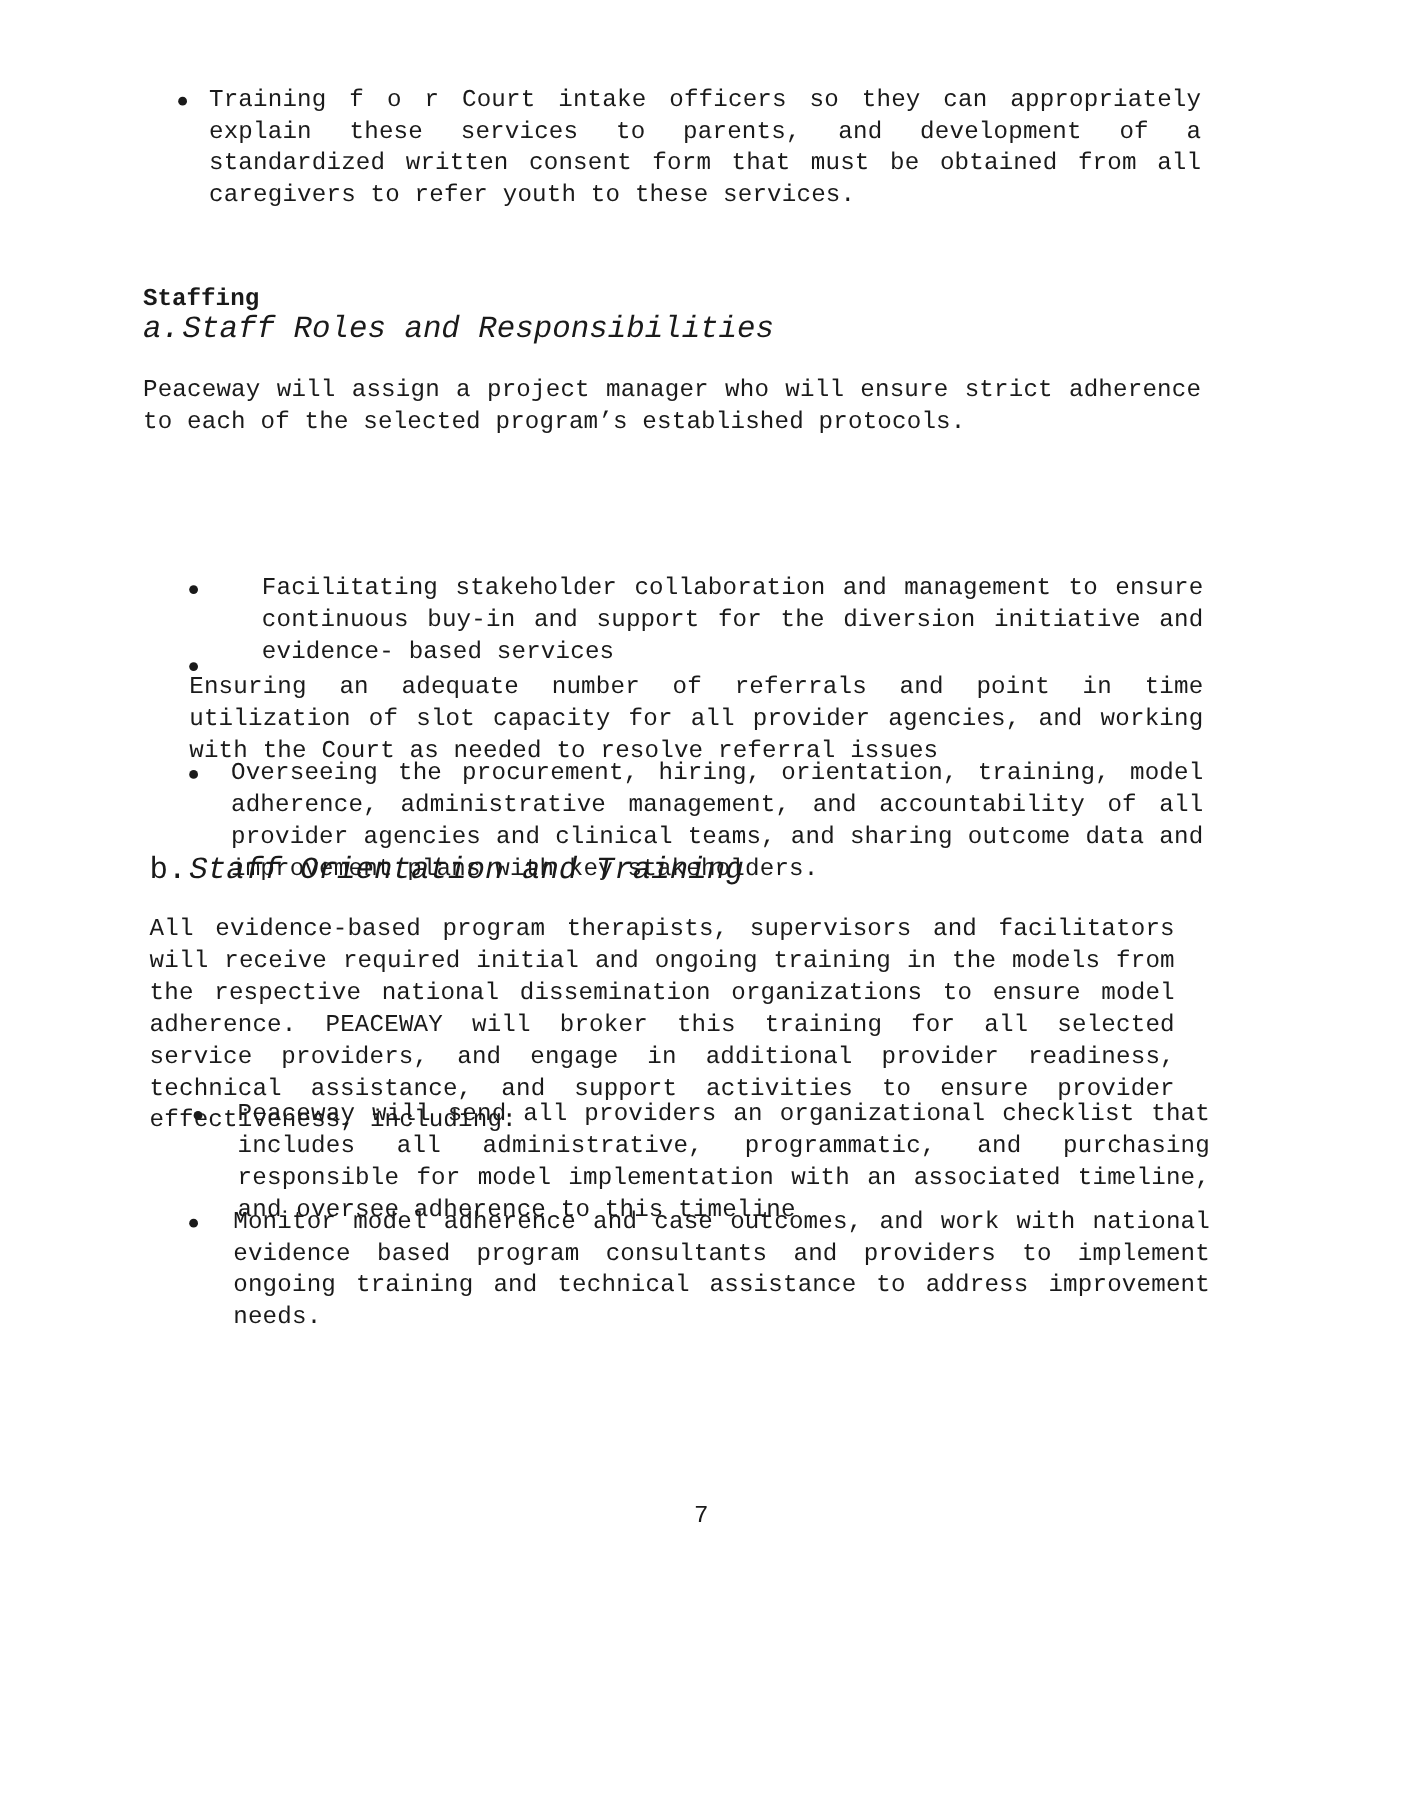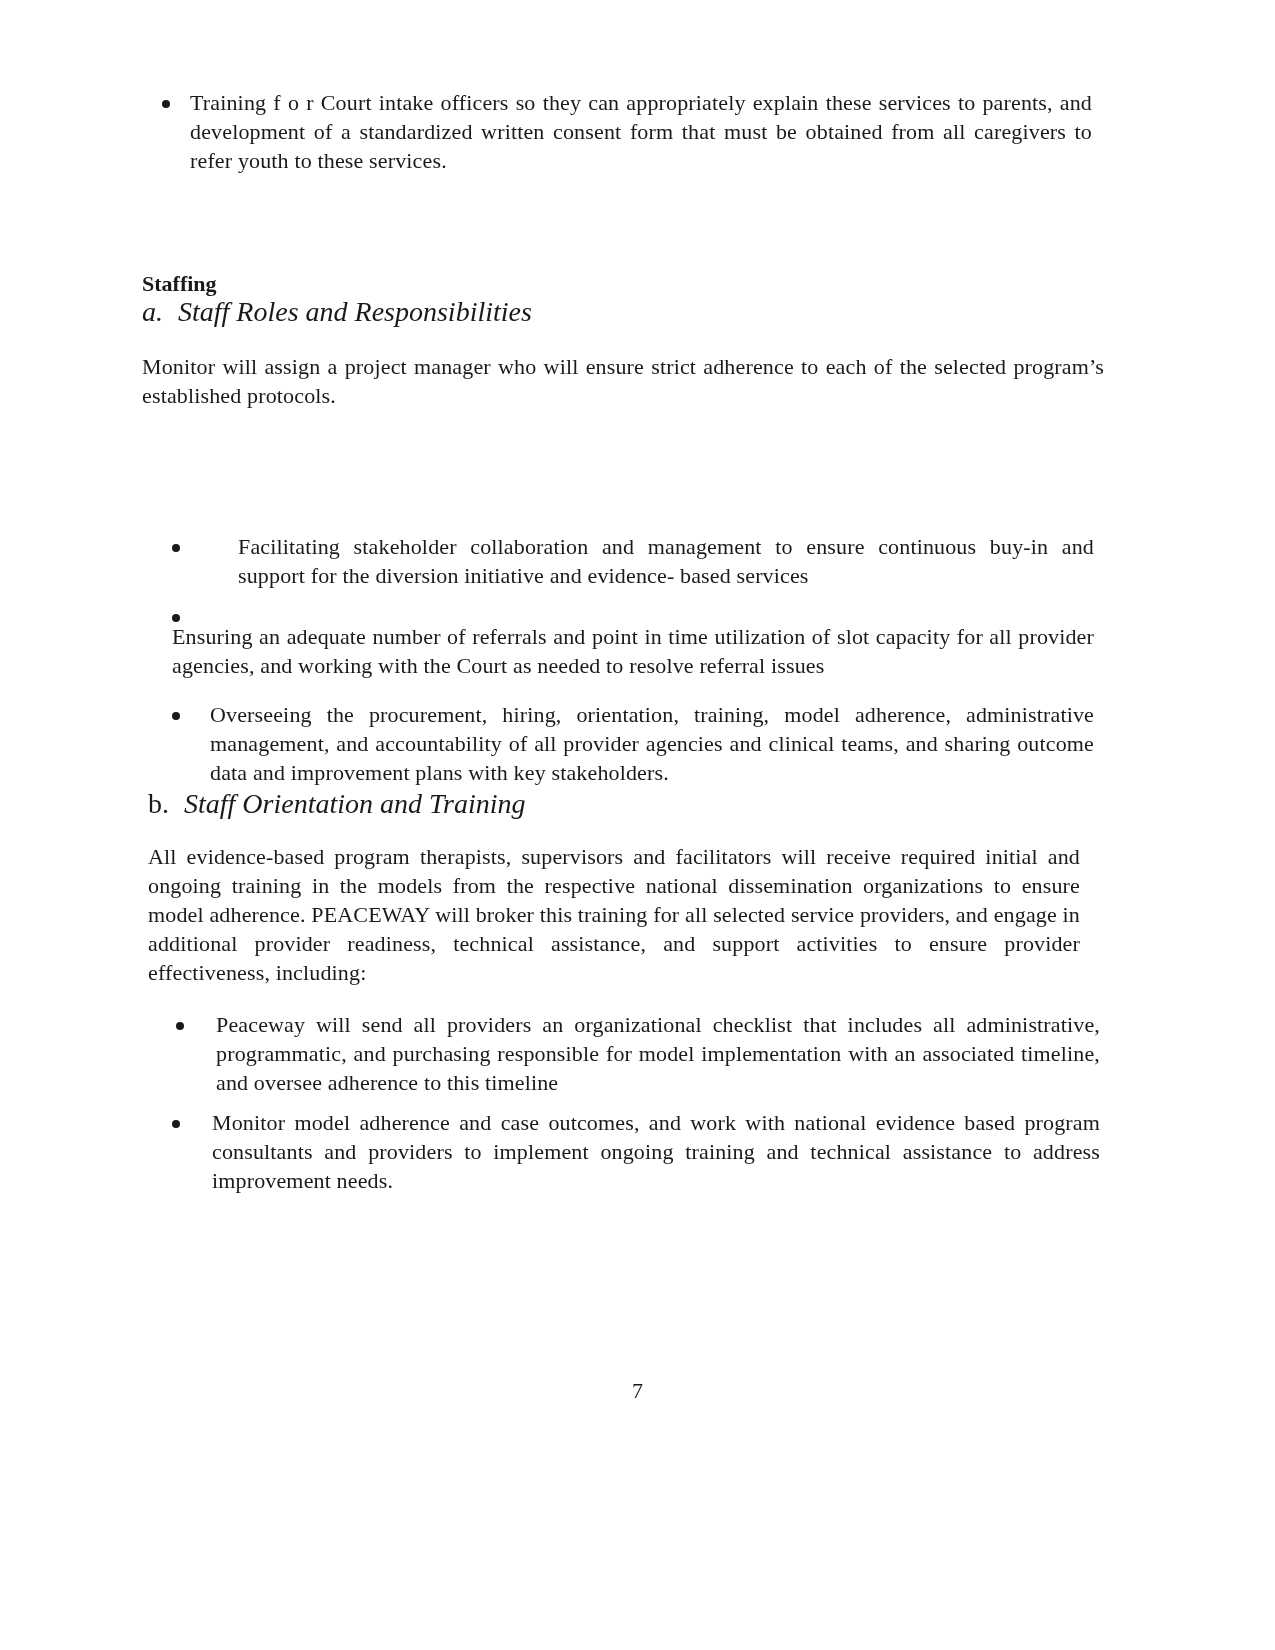--- a/index.html
+++ b/index.html
@@ -10,23 +10,24 @@
     body {
       width: 1275px;
       height: 1650px;
       position: relative;
       overflow: hidden;
       font-family: "Liberation Serif", "DejaVu Serif", serif;
       color: #1a1a1a;
     }
     .page {
       position: absolute;
-      left: 0; top: 16px;
+      left: 0; top: 4px;
       width: 1275px;
       height: 1214px;
+      font-family: Liberation Mono, monospace;
     }
     .text {
       font-size: 22px;
       line-height: 29px;
       text-align: justify;
       text-align-last: left;
       letter-spacing: 0.15px;
     }
     .bullet-item {
       position: absolute;
@@ -38,21 +39,20 @@
       border-radius: 50%;
       background: #1a1a1a;
       flex: none;
       margin-top: 12px;
     }
     .bullet-text {
       flex: 1;
     }
     .block {
       position: absolute;
-      margin-left: 12px;
     }
     .heading-bold {
       font-weight: bold;
       font-size: 22px;
       line-height: 28px;
     }
     .sub-heading {
       font-style: italic;
       font-size: 28px;
       line-height: 28px;
@@ -78,21 +78,21 @@
     <span class="bullet-dot" style="margin-right:20px;"></span>
     <span class="bullet-text">Training f o r  Court intake officers so they can appropriately explain these services to parents, and development of a standardized written consent form that must be obtained from all caregivers to refer youth to these services.</span>
   </div>
 
   <div class="block heading-bold" style="left:130px; top:254px;">Staffing</div>
 
   <div class="block sub-heading" style="left:130px; top:282px;">
     <span class="marker">a.</span><span>Staff Roles and Responsibilities</span>
   </div>
 
-  <div class="block text" style="left:130px; top:336px; width:962px;">Monitor will assign a project manager who will ensure strict adherence to each of the selected program’s established protocols.</div>
+  <div class="block text" style="left:130px; top:336px; width:962px;">Peaceway will assign a project manager who will ensure strict adherence to each of the selected program’s established protocols.</div>
 
 
 
   <div class="bullet-item text" style="left:172px; top:516px; width:922px;gap:28px;">
     <span class="bullet-dot" style="margin-right:30px;"></span>
     <span class="bullet-text">Facilitating stakeholder collaboration and management to ensure continuous buy-in and support for the diversion initiative and evidence- based services</span>
   </div>
 
   <div class="bullet-item text" style="left:172px; top:586px; width:922px;flex-direction:column;">
     <span class="bullet-dot" style="margin-right:30px;"></span>

